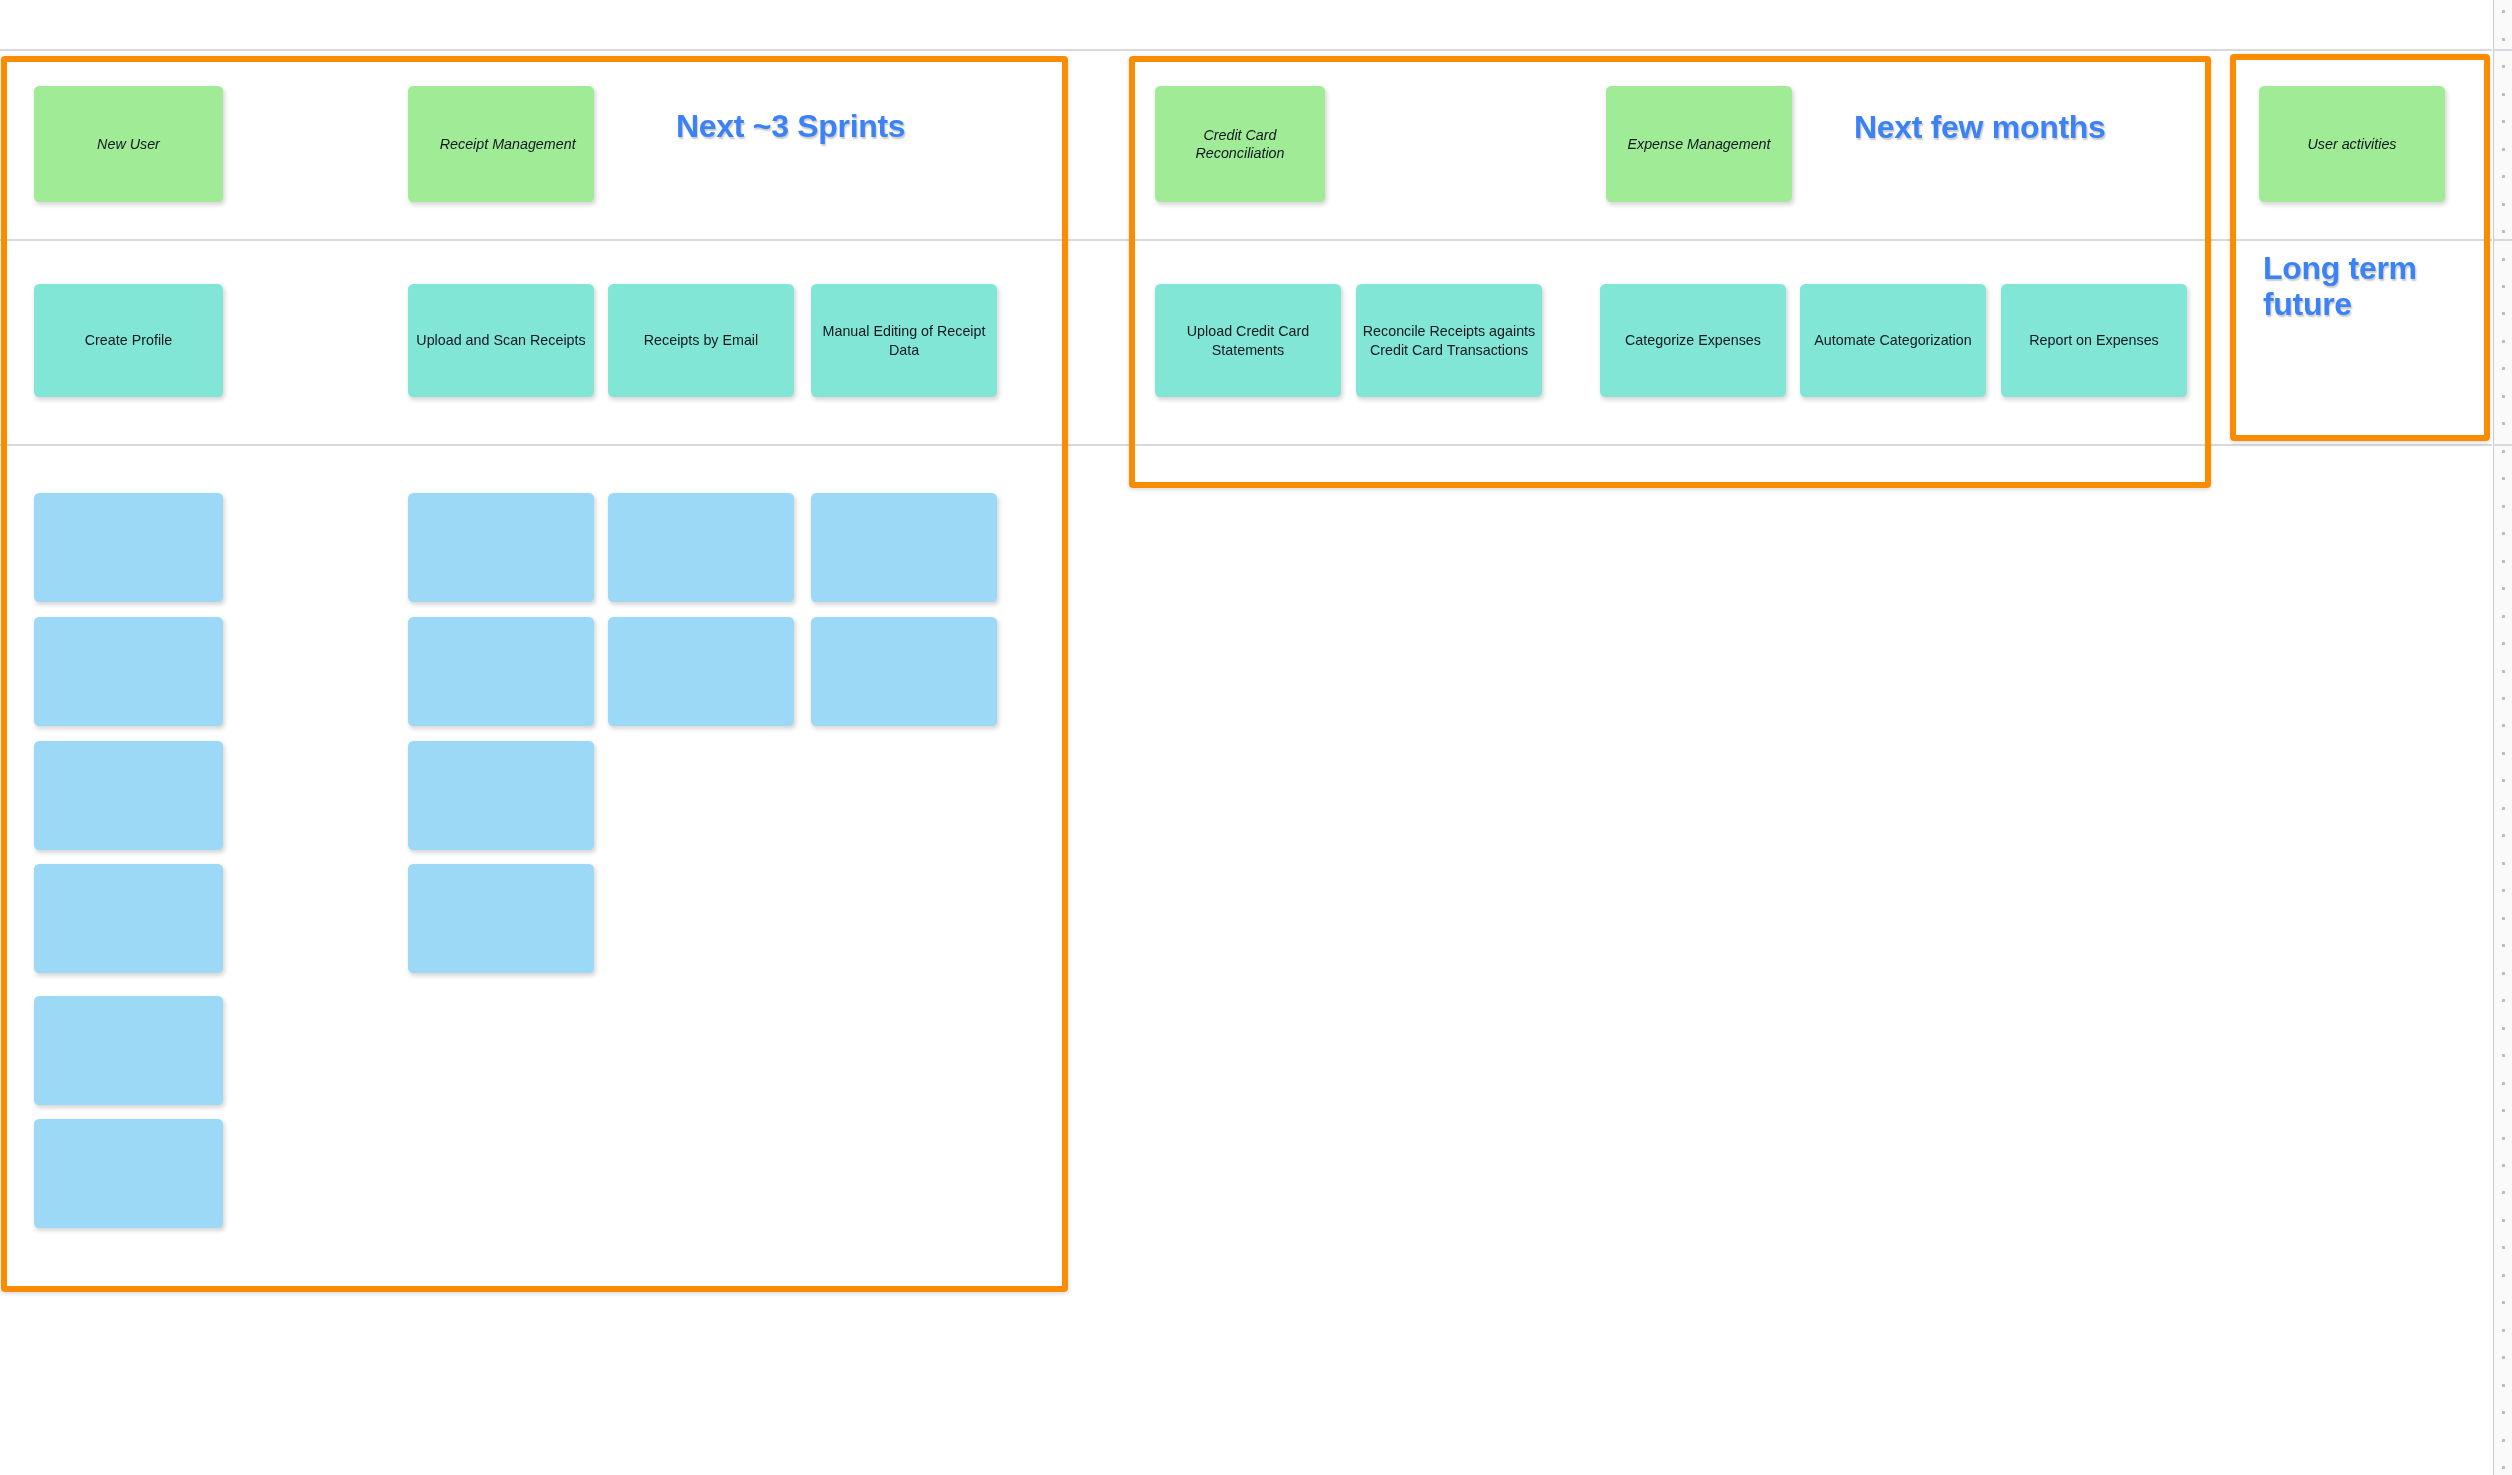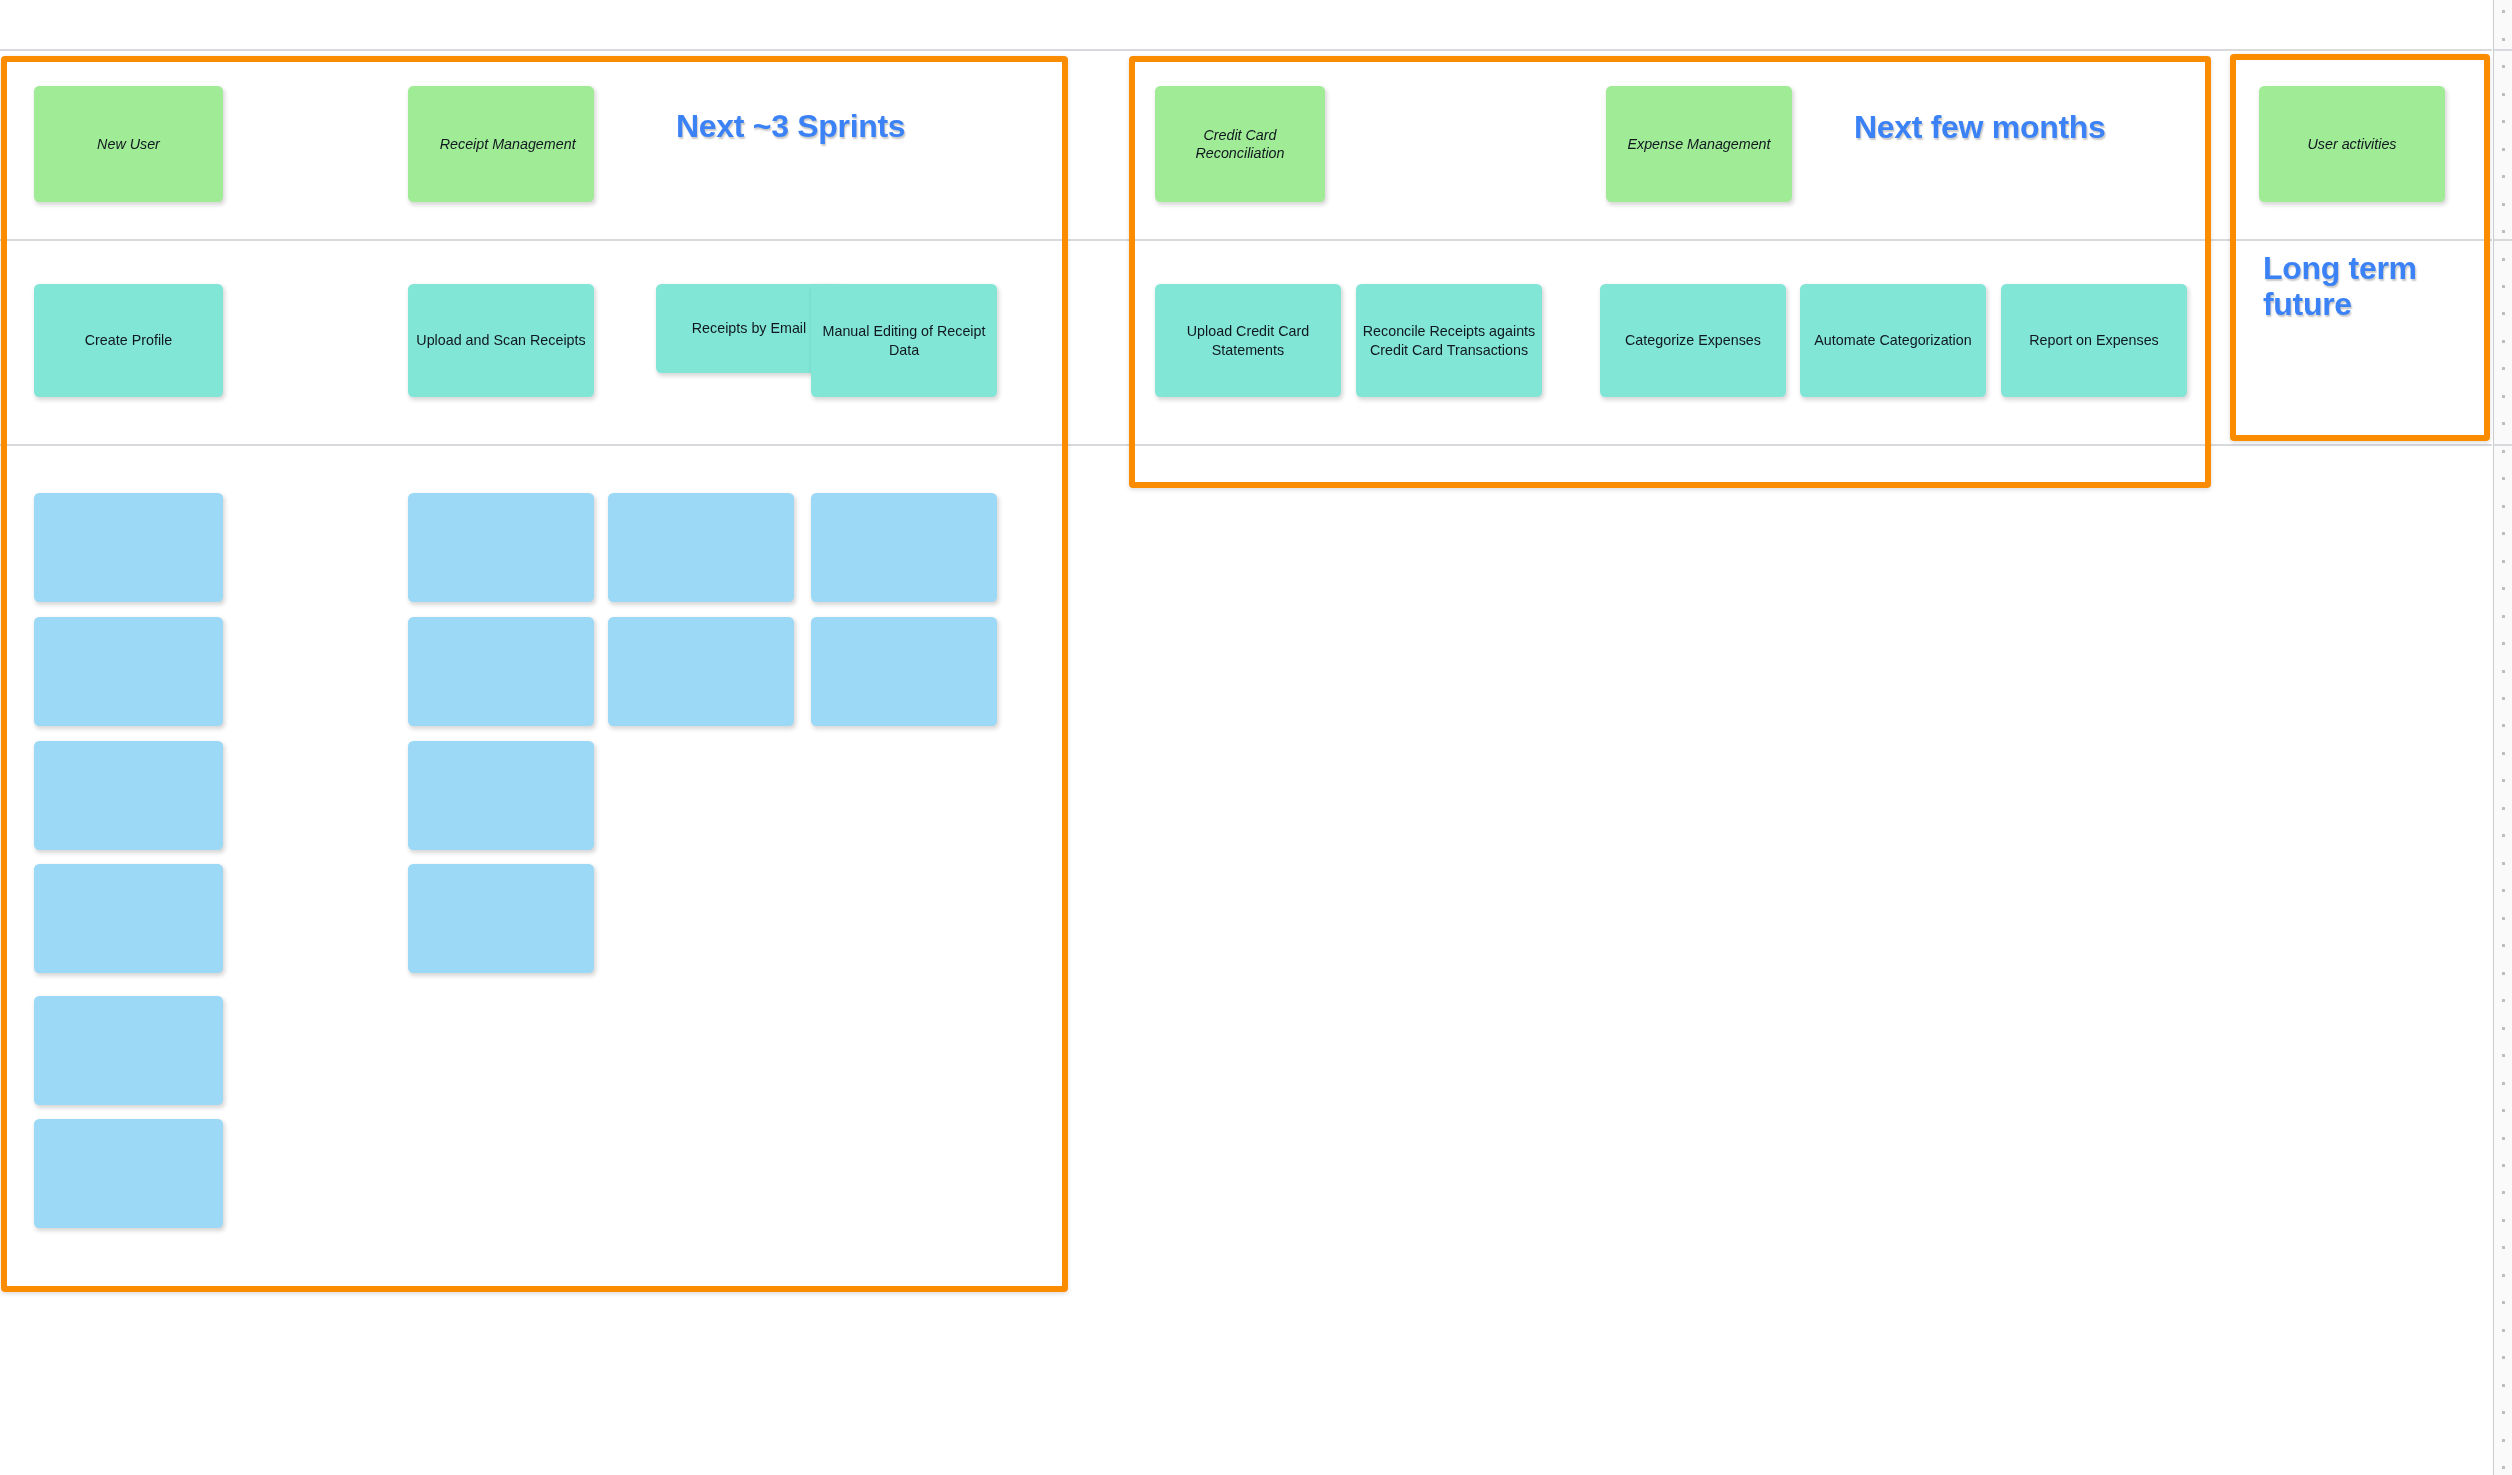--- a/index.html
+++ b/index.html
@@ -111,21 +111,21 @@
   <div class="phase-title" style="left:676px; top:109px; width:343px;">Next ~3 Sprints</div>
 
   <div class="card green" style="left:34px; top:86px; width:189px; height:116px;">New User</div>
 
   <div class="card green" style="left:408px; top:86px; width:186px; height:116px;padding-left:19px;">Receipt Management</div>
 
   <div class="card teal" style="left:34px; top:284px; width:189px; height:113px;">Create Profile</div>
 
   <div class="card teal" style="left:408px; top:284px; width:186px; height:113px;">Upload and Scan Receipts</div>
 
-  <div class="card teal" style="left:608px; top:284px; width:186px; height:89px;margin-left:48px;">Receipts by Email</div>
+  <div class="card teal" style="left:608px; top:284px; width:186px; height:113px;">Receipts by Email</div>
 
   <div class="card teal" style="left:811px; top:284px; width:186px; height:113px;">Manual Editing of Receipt Data</div>
 
   <div class="card blue" style="left:34px; top:493px;  width:189px; height:109px;"></div>
   <div class="card blue" style="left:34px; top:617px; width:189px; height:109px;"></div>
   <div class="card blue" style="left:34px; top:741px; width:189px; height:109px;"></div>
   <div class="card blue" style="left:34px; top:864px; width:189px; height:109px;"></div>
   <div class="card blue" style="left:34px; top:996px; width:189px; height:109px;"></div>
   <div class="card blue" style="left:34px; top:1119px; width:189px; height:109px;"></div>
 

